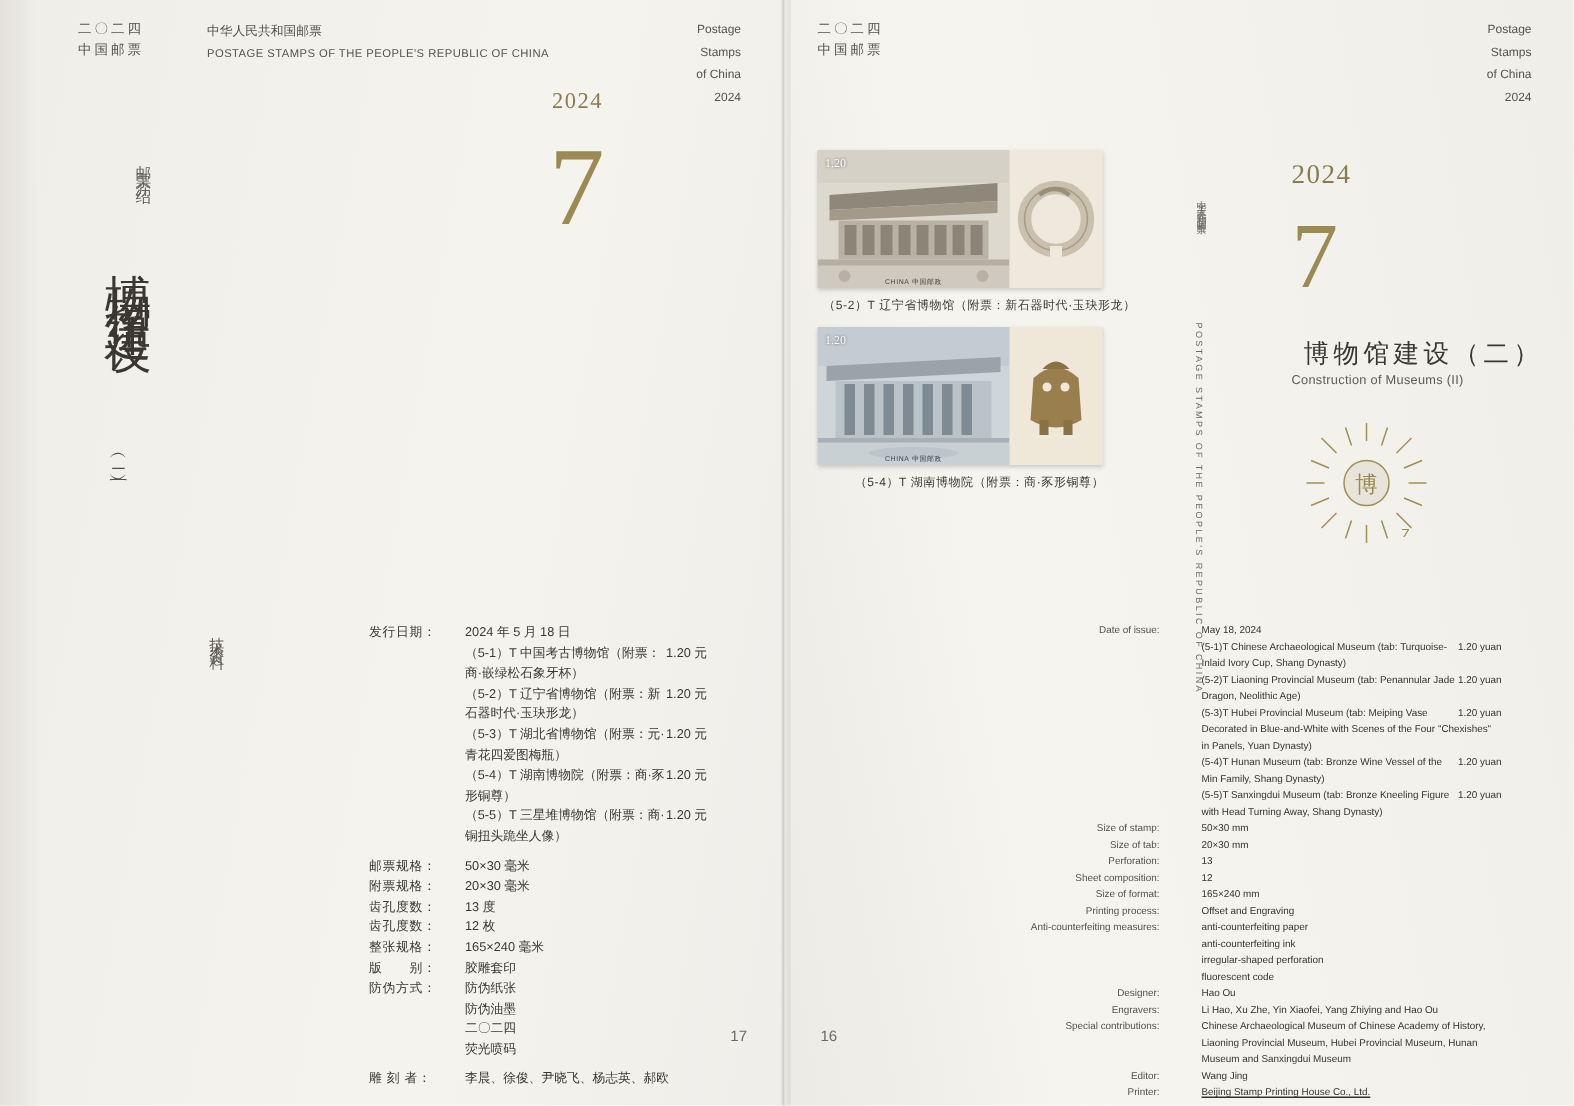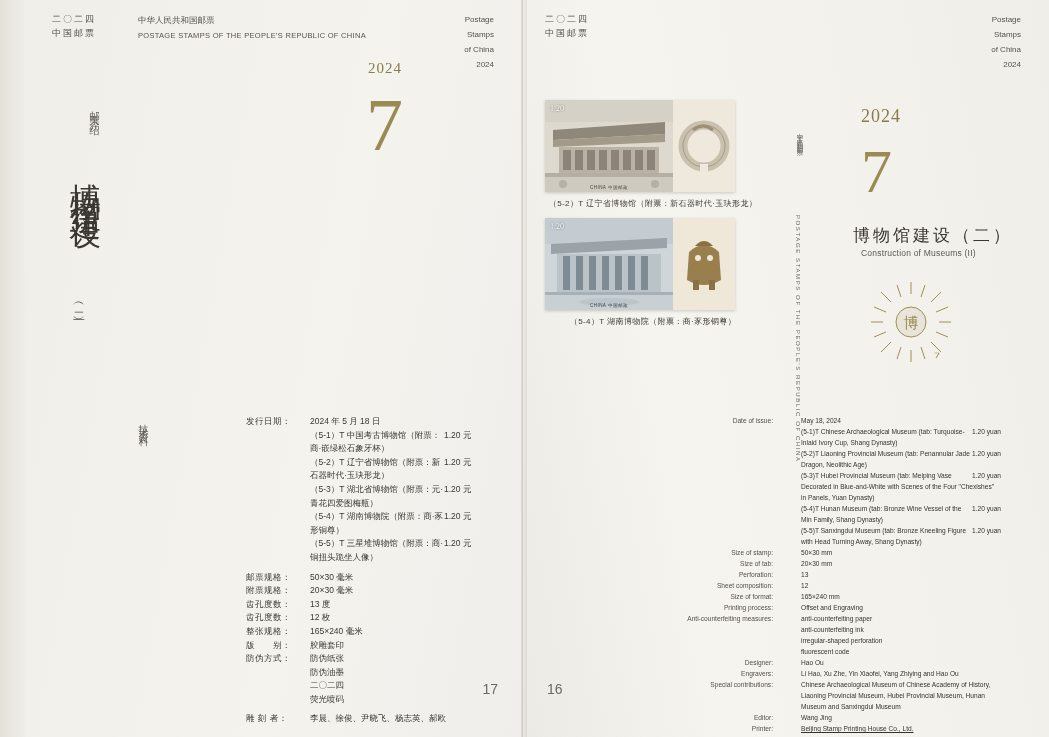--- a/index.html
+++ b/index.html
@@ -98,21 +98,21 @@
   }
   .spec-row { display:flex; }
   .spec-key {
     width:64px; flex:none; letter-spacing:.5px;
   }
   .spec-val { flex:1; }
   .spec-val .amt { float:right; width:52px; }
 
   
   .pg {
-    position:absolute; font-size:14px; color:#6d6a64;margin-top:11px;
+    position:absolute; font-size:10px; color:#6d6a64;margin-top:11px;
   }
   .stamp-block {
     position:absolute;
     display:flex;
     box-shadow:0 1px 3px rgba(0,0,0,.18);
   }
   .stamp {
     position:relative;
     overflow:hidden;
     background:#cfcfca;
@@ -284,21 +284,21 @@
     <div class="hdr-right" style="right:28px; top:27px; width:120px;">Stamps</div>
     <div class="hdr-right" style="right:28px; top:42px; width:120px;">of China</div>
     <div class="hdr-right" style="right:28px; top:57px; width:120px;">2024</div>
 
     <div class="v-small-cn" style="left:272px; top:128px;">中华人民共和国邮票</div>
     <div class="v-small" style="left:272px; top:215px;">POSTAGE STAMPS OF THE PEOPLE'S REPUBLIC OF CHINA</div>
 
     <div class="year-big" style="left:338px; top:106px; font-size:18px;">2024</div>
     <div class="num-big" style="left:338px; top:140px; font-size:62px; line-height:62px;">7</div>
 
-    <div class="rt-title" style="left:330px; top:224px;">博物馆建设（二）</div>
+    <div class="rt-title" style="left:346px; top:224px;">博物馆建设（二）</div>
     <div class="rt-sub" style="left:338px; top:248px;">Construction of Museums (II)</div>
 
     <div class="emblem" style="left:336px; top:272px; width:105px; height:105px;">
       <svg width="105" height="105" viewBox="0 0 105 105">
         <g stroke="#a08f55" stroke-width="1" fill="none">
           <circle cx="52" cy="50" r="15"></circle>
           <g id="rays">
             <g>
               <line x1="52" y1="22" x2="52" y2="10"></line>
               <line x1="52" y1="78" x2="52" y2="90"></line>

